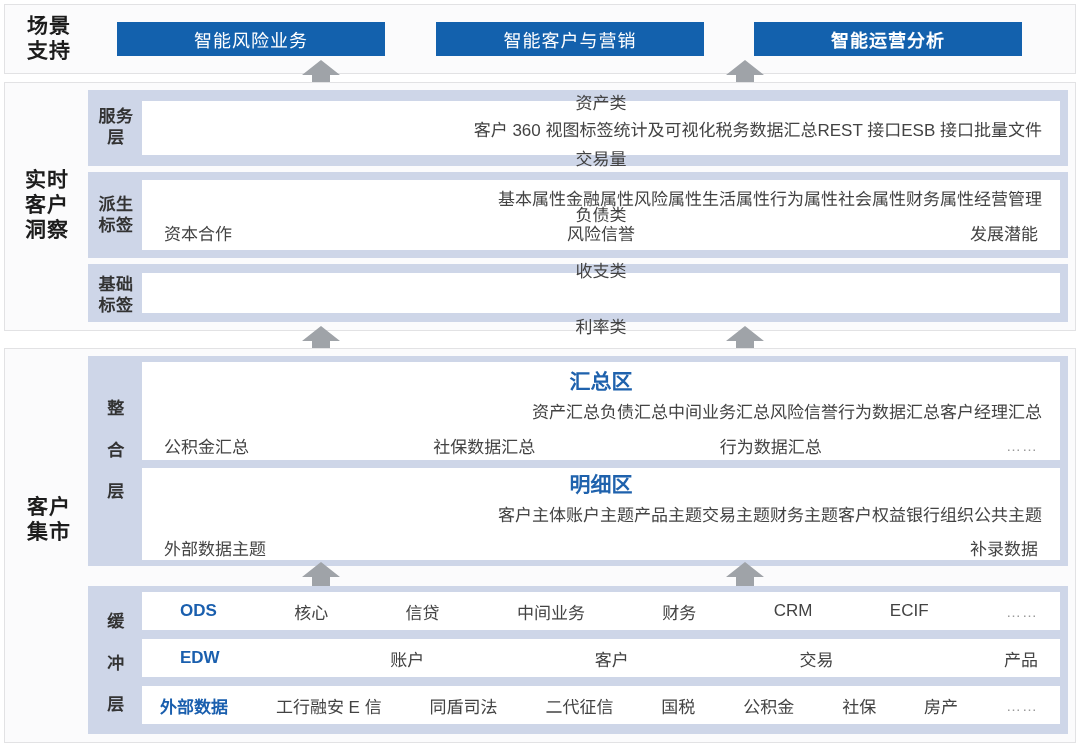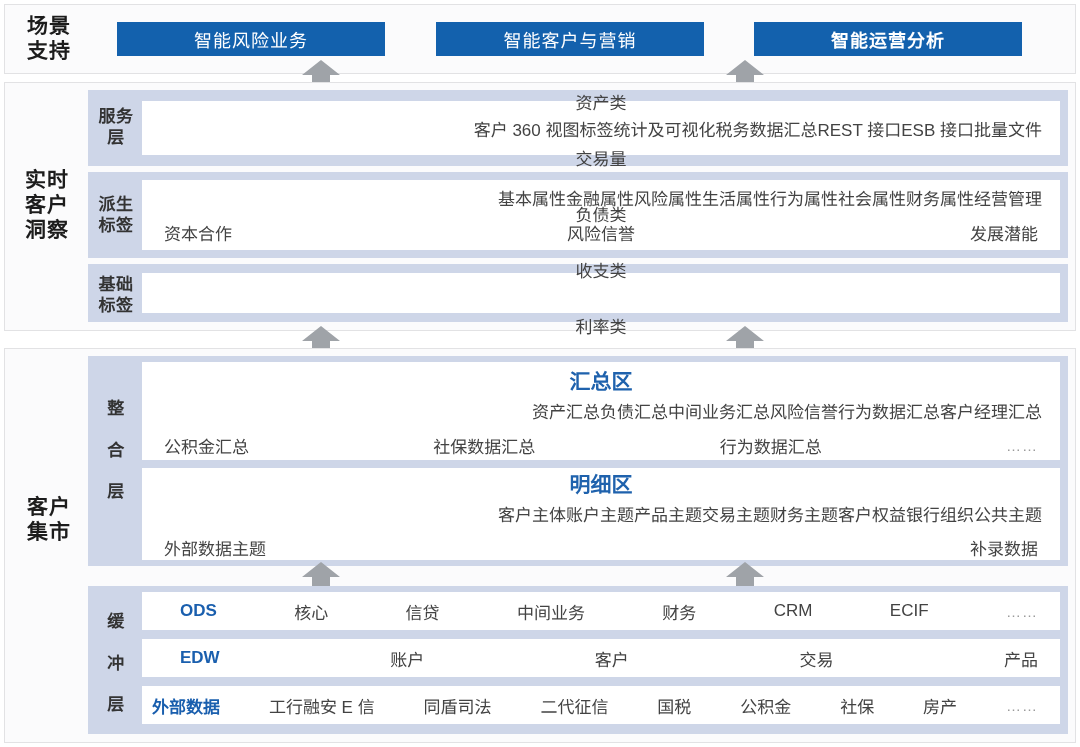--- a/index.html
+++ b/index.html
@@ -280,21 +280,21 @@
     <div class="tokrow start" style="gap:24px;padding-left:38px;">
       <span class="tok lead">EDW</span>
       <span class="tok">账户</span>
       <span class="tok">客户</span>
       <span class="tok">交易</span>
       <span class="tok">产品</span>
     </div>
   </div>
 
   <div class="strip" style="left:142px;top:686px;width:918px;height:38px;">
-    <div class="tokrow start" style="gap:12px;padding-left:10px;">
+    <div class="tokrow start" style="gap:12px;padding-left:18px;">
       <span class="tok lead">外部数据</span>
       <span class="tok">工行融安 E 信</span>
       <span class="tok">同盾司法</span>
       <span class="tok">二代征信</span>
       <span class="tok">国税</span>
       <span class="tok">公积金</span>
       <span class="tok">社保</span>
       <span class="tok">房产</span>
       <span class="tok ell">……</span>
     </div>

